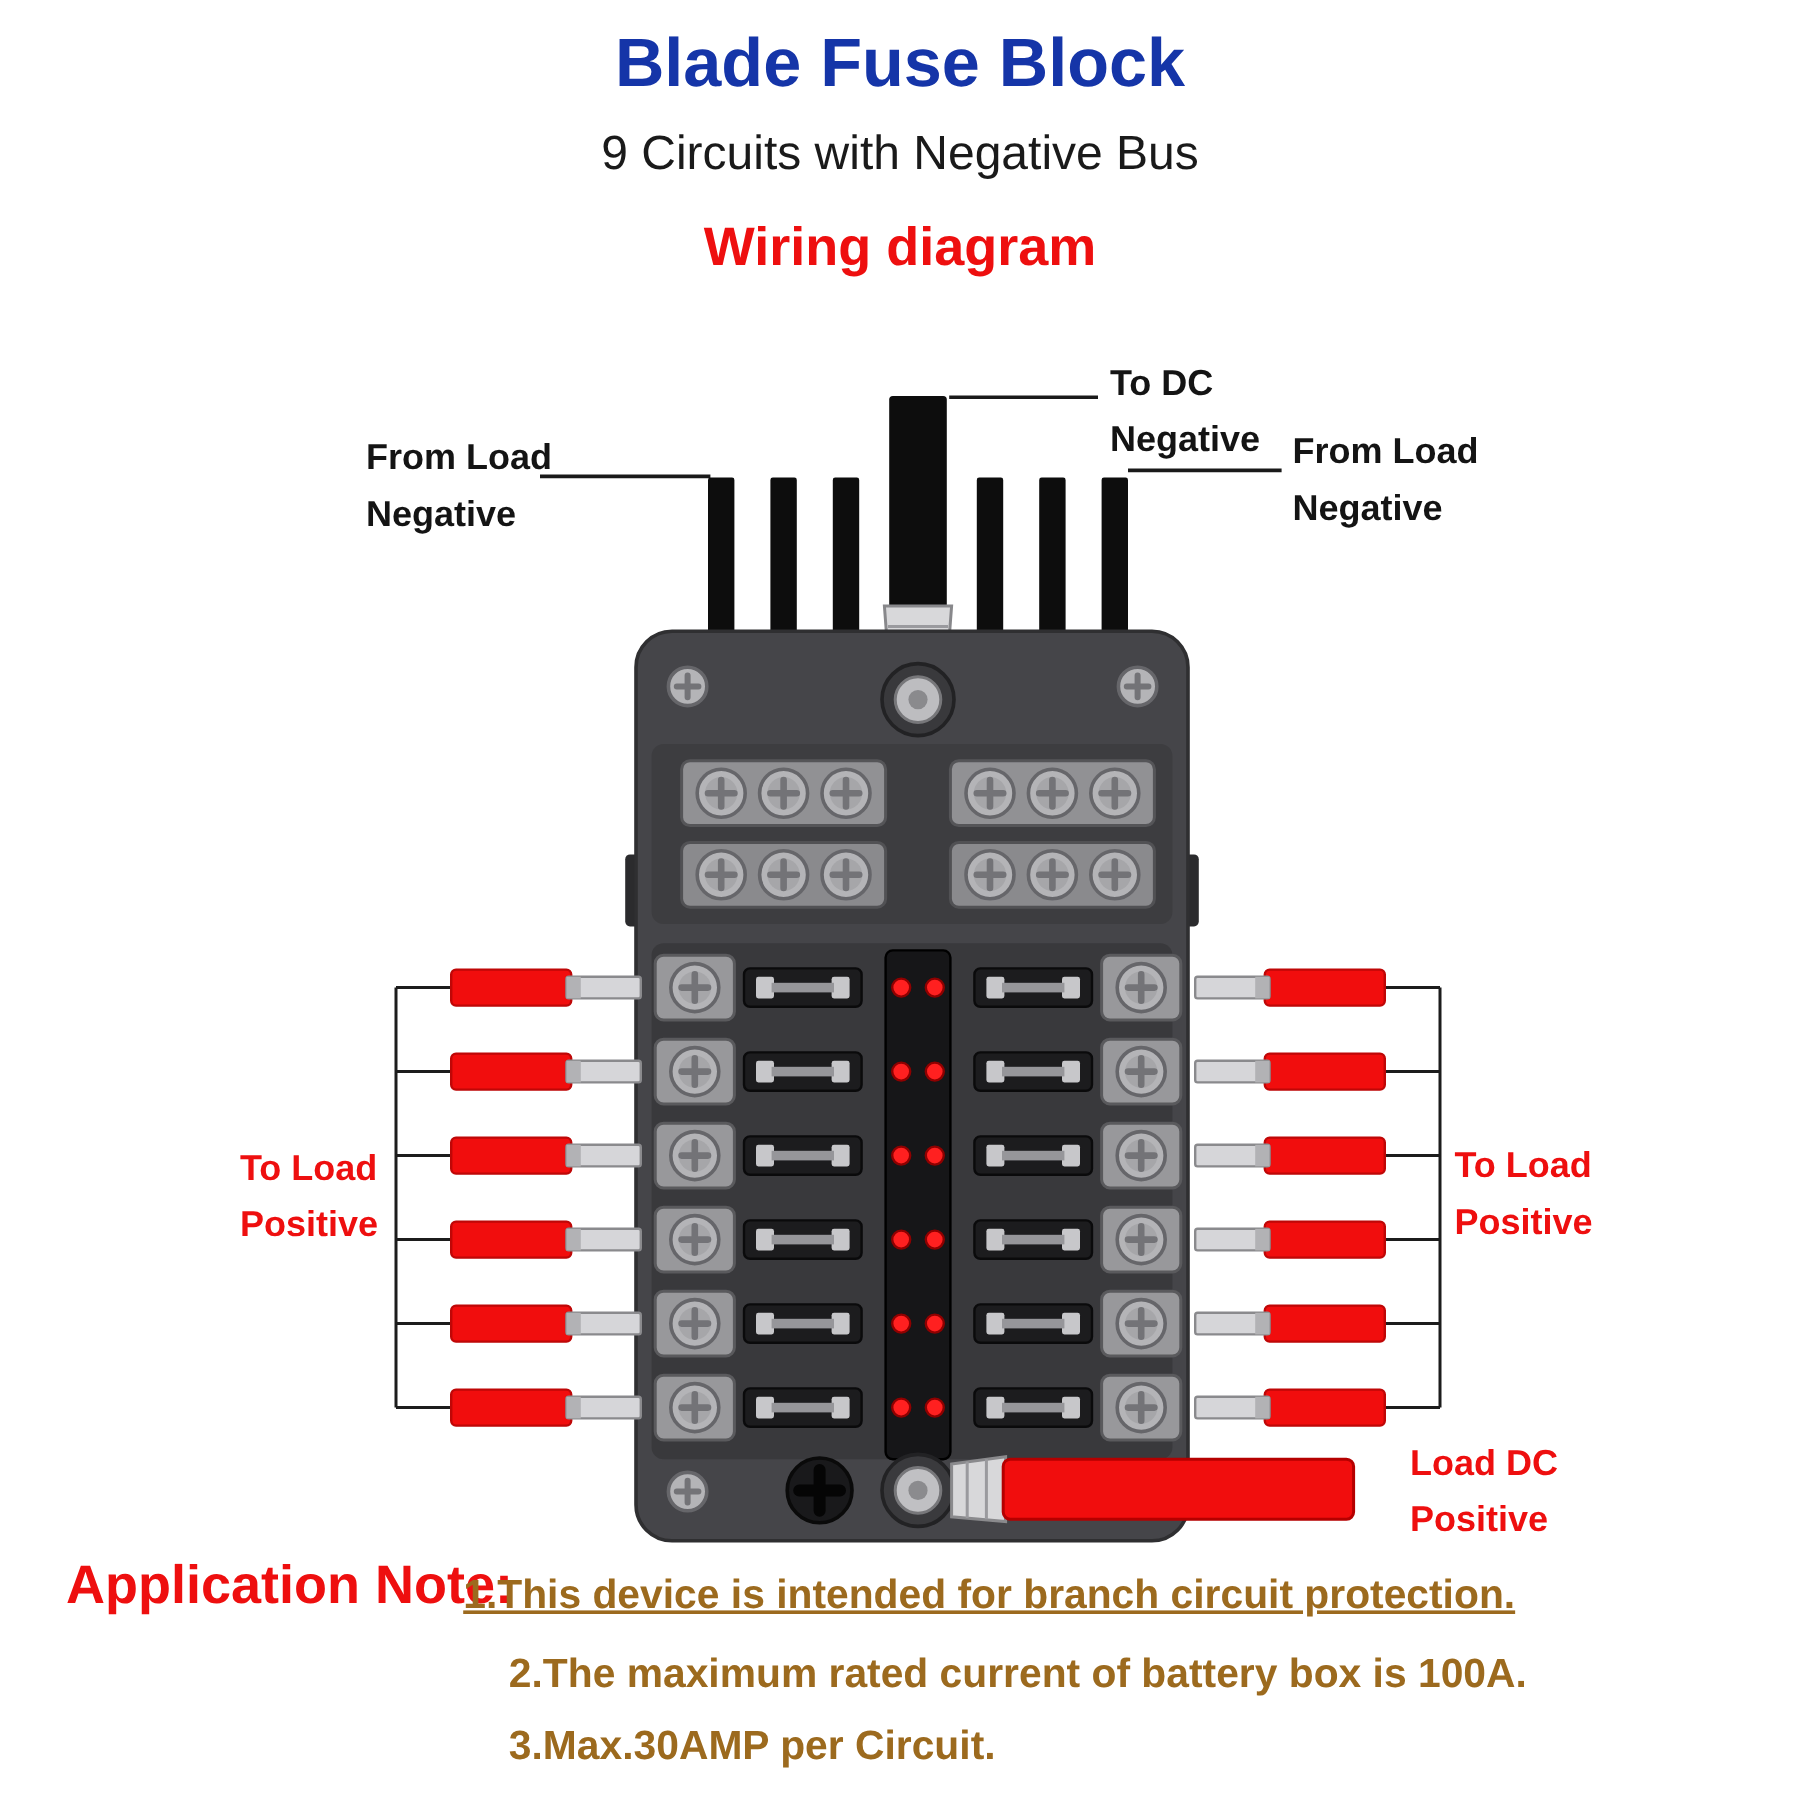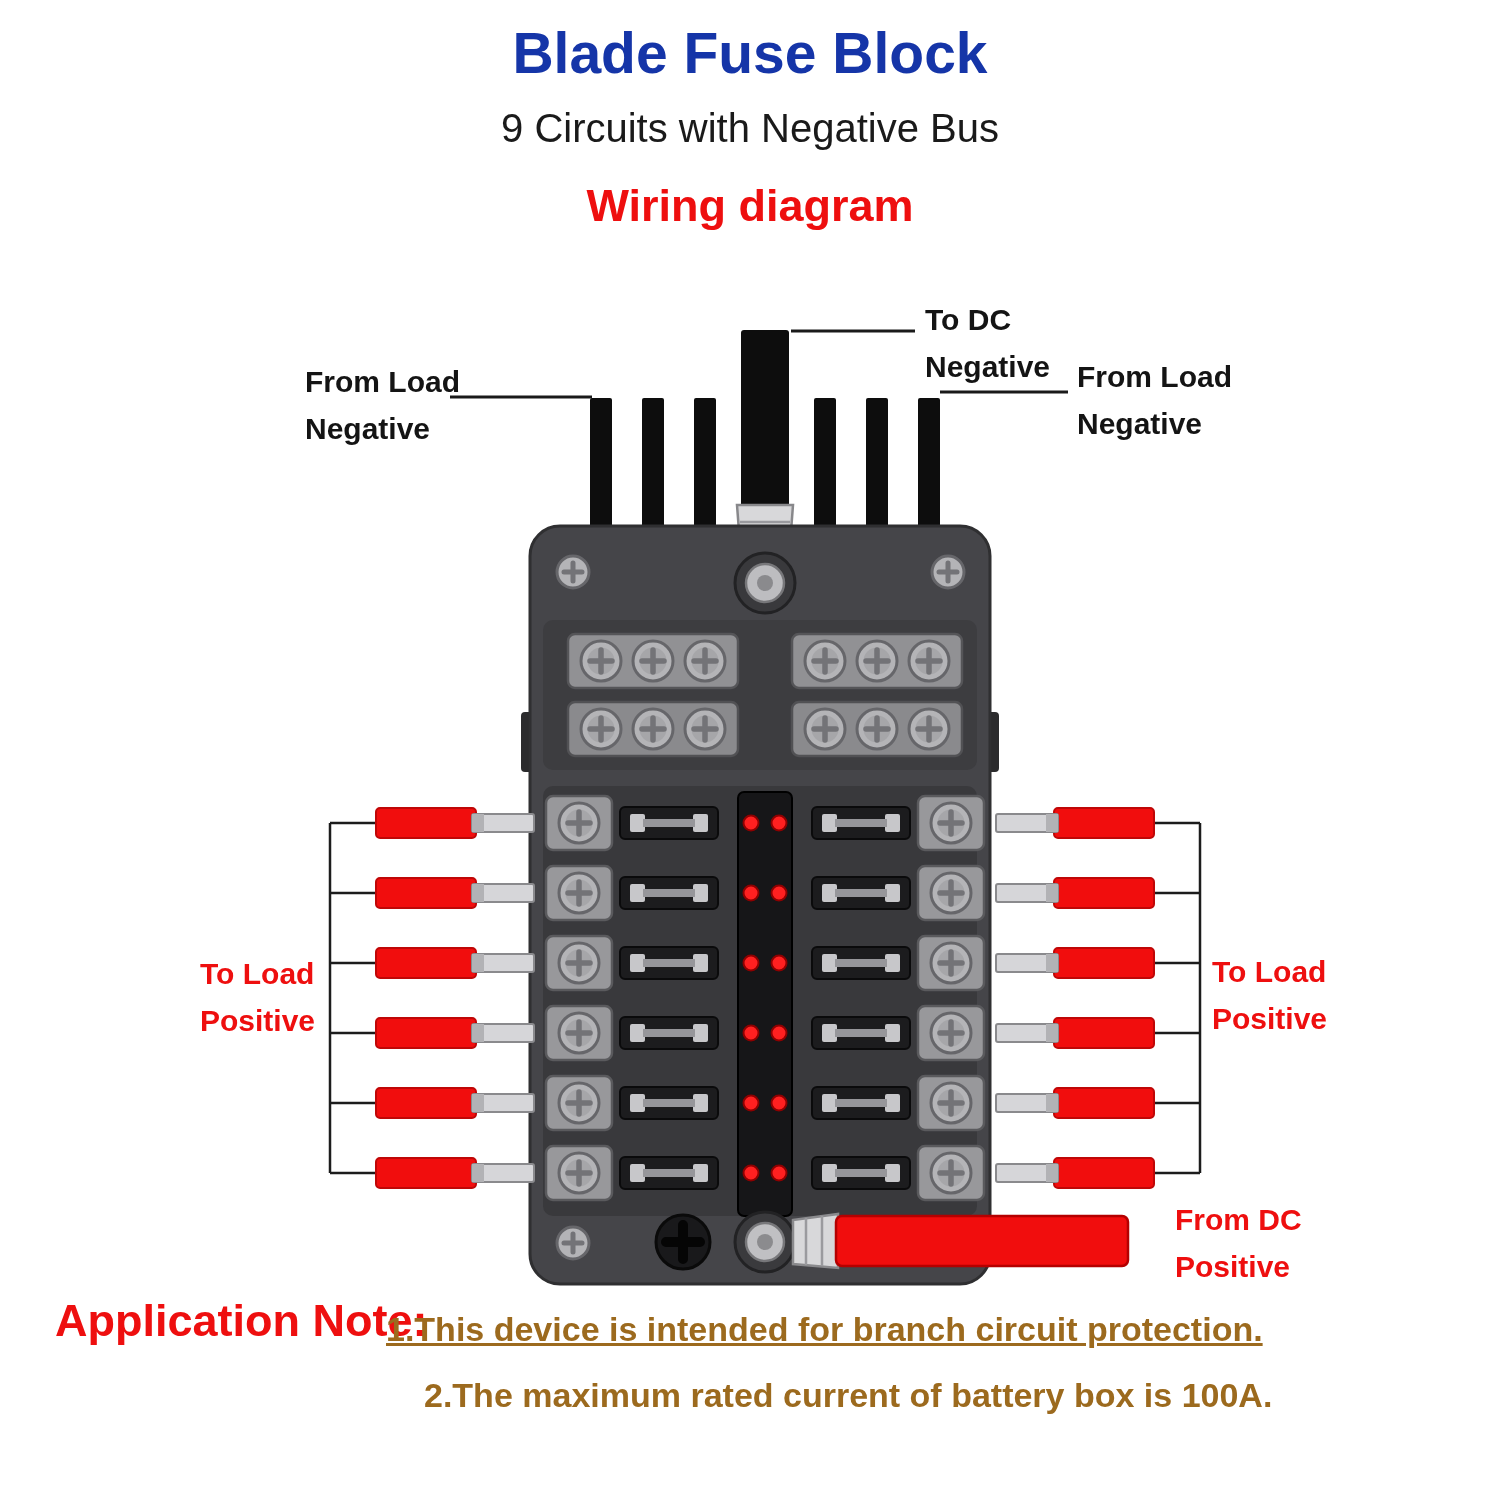--- a/index.html
+++ b/index.html
@@ -173,21 +173,22 @@
   </div>
   <div class="lbl red" style="left:200px;top:950px;">
     <div>To Load</div>
     <div>Positive</div>
   </div>
   <div class="lbl red" style="left:1212px;top:948px;">
     <div>To Load</div>
     <div>Positive</div>
   </div>
   <div class="lbl red" style="left:1175px;top:1196px;">
-    <div>From DC</div>
+    <div>Load DC</div>
     <div>Positive</div>
   </div>
 
   <div class="note-heading">Application Note:</div>
   <div class="note-item note-0">1.This device is intended for branch circuit protection.</div>
   <div class="note-item note-1">2.The maximum rated current of battery box is 100A.</div>
+  <div class="note-item note-2">3.Max.30AMP per Circuit.</div>
 
 </div>
 
 </body></html>

